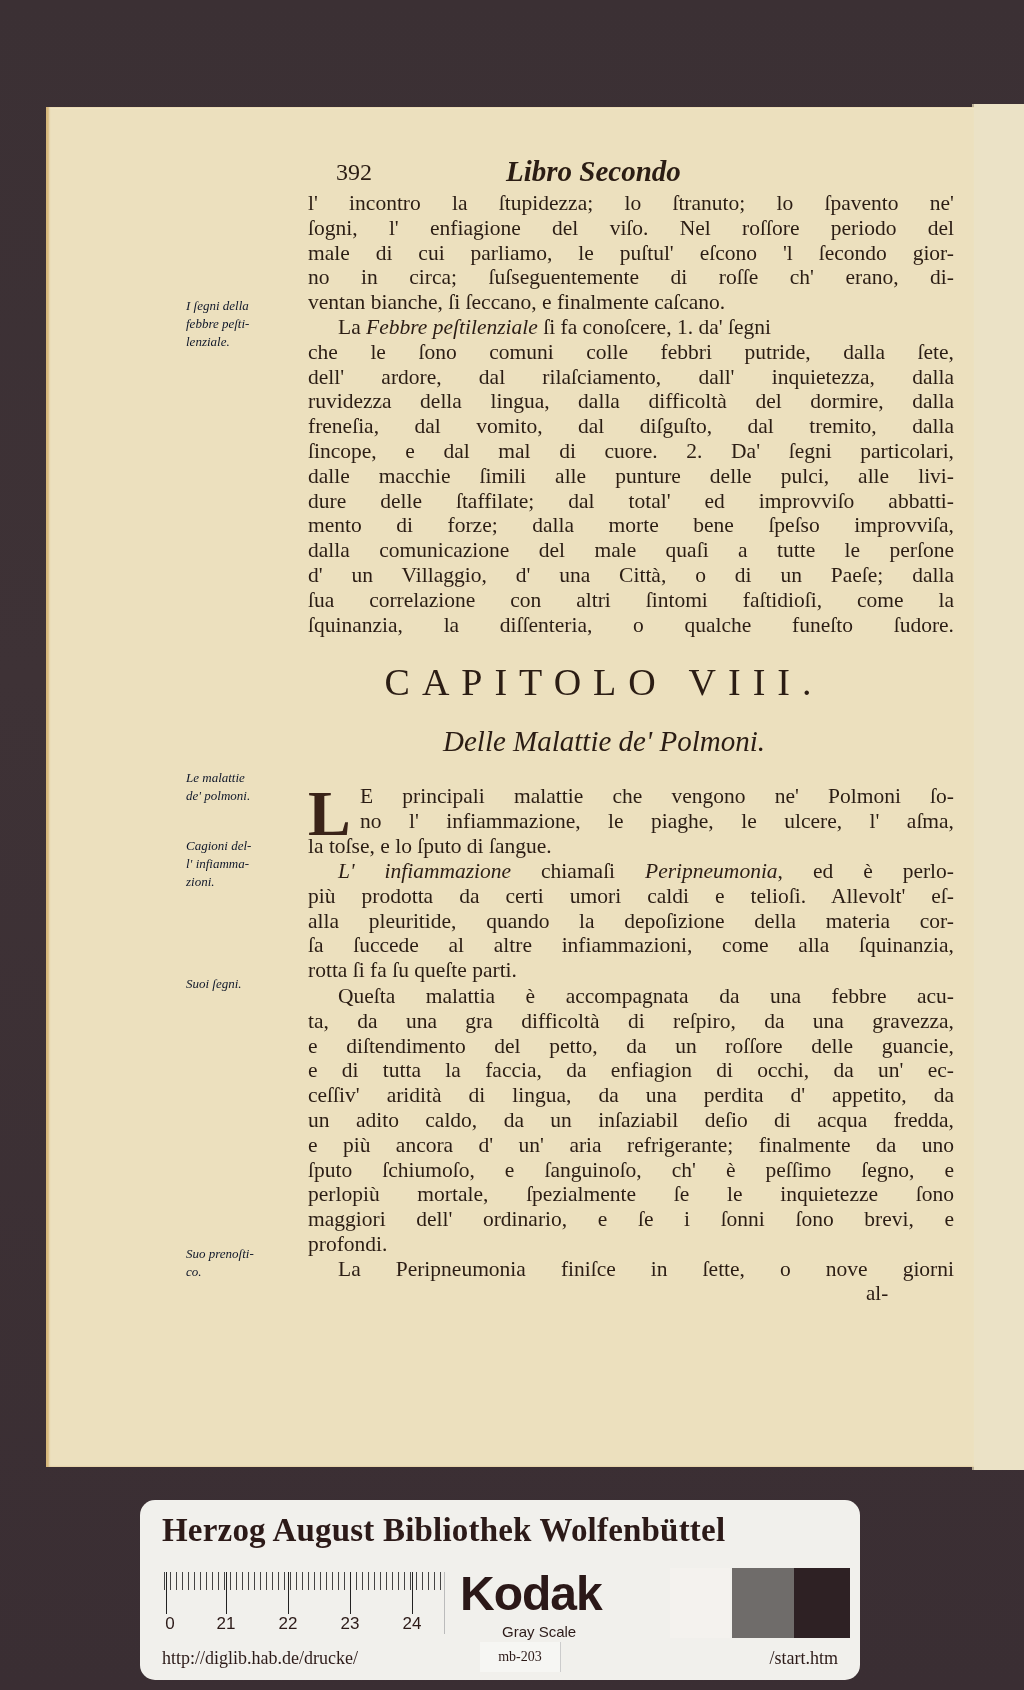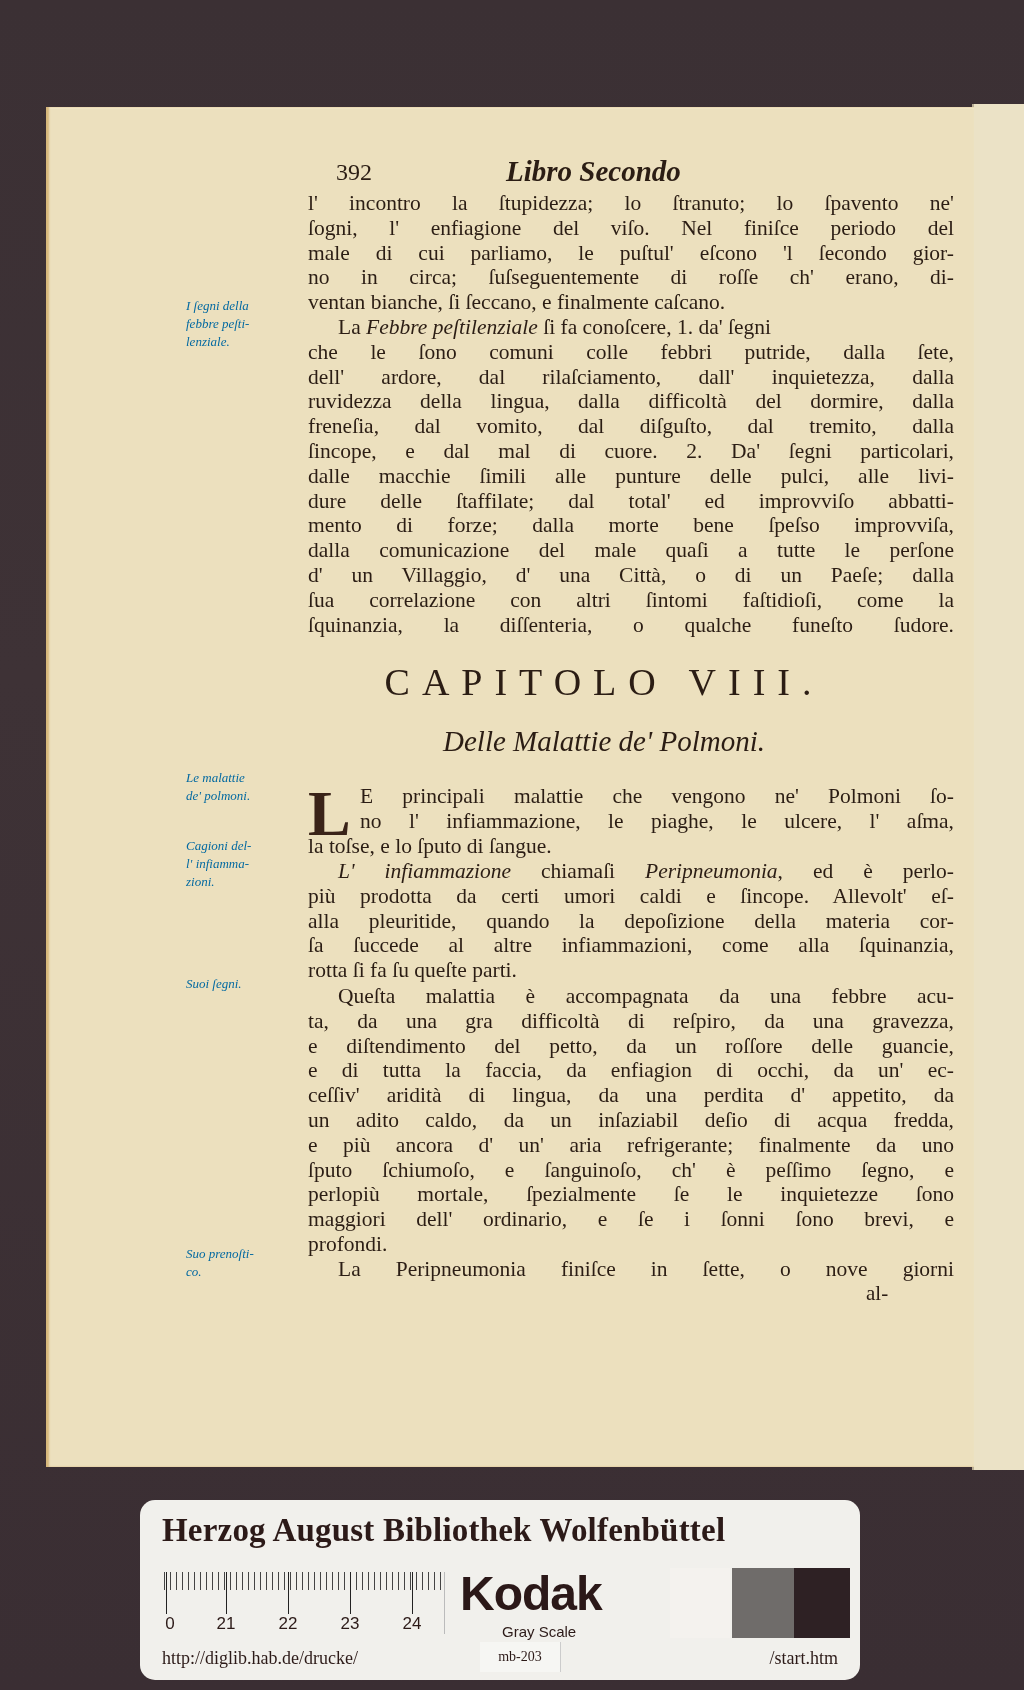--- a/index.html
+++ b/index.html
@@ -23,21 +23,21 @@
     .header-row { position: absolute; top: 52px; left: 290px; width: 420px; height: 34px; }
     .page-number { position: absolute; left: 0; top: 0; font-size: 24px; }
     .running-head { position: absolute; left: 170px; top: -4px; font-size: 29px; font-style: italic; font-weight: bold; }
 
     .text-block { position: absolute; left: 262px; width: 670px; font-size: 21.5px; line-height: 24.8px; }
     .text-block .line { white-space: nowrap; display: block; }
     .text-block .line.just { text-align: justify; text-align-last: justify; width: 646px; }
     .text-block .indent { padding-left: 30px; }
     .it { font-style: italic; }
 
-    .margin-note { position: absolute; left: 140px; width: 120px; font-size: 13px; font-style: italic; line-height: 18px; color: #0369a1; }
+    .margin-note { position: absolute; left: 140px; width: 120px; font-size: 13px; font-style: italic; line-height: 18px; color: #0f172a; }
 
     .chapter-title { position: absolute; top: 553px; left: 258px; width: 600px; text-align: center; font-size: 38px; letter-spacing: 12px; }
     .chapter-subtitle { position: absolute; top: 618px; left: 258px; width: 600px; text-align: center; font-size: 29px; font-style: italic; }
 
     .drop-cap { position: absolute; left: 262px; top: 677px; font-size: 64px; line-height: 60px; font-weight: bold; color: #3a2318; }
 
     .card {
       position: absolute; left: 140px; top: 1500px; width: 720px; height: 180px;
       background: #f1f0ec; border-radius: 15px; color: #2c1a18;
       font-family: "Liberation Serif", serif;
@@ -62,21 +62,21 @@
 <div class="facing-page"></div>
 
 <div class="page">
   <div class="header-row">
     <span class="page-number">392</span>
     <span class="running-head">Libro Secondo</span>
   </div>
 
   <div class="text-block" style="top:84px;">
     <span class="line just">l' incontro la ſtupidezza; lo ſtranuto; lo ſpavento ne'</span>
-    <span class="line just">ſogni, l' enfiagione del viſo. Nel finiſce periodo del</span>
+    <span class="line just">ſogni, l' enfiagione del viſo. Nel roſſore periodo del</span>
     <span class="line just">male di cui parliamo, le puſtul' eſcono 'l ſecondo gior-</span>
     <span class="line just">no in circa; ſuſseguentemente di roſſe ch' erano, di-</span>
     <span class="line">ventan bianche, ſi ſeccano, e finalmente caſcano.</span>
   </div>
 
   <div class="text-block" style="top:208px;">
     <span class="line indent"><span>La </span><span class="it">Febbre peſtilenziale</span><span> ſi fa conoſcere, 1. da' ſegni</span></span>
     <span class="line just">che le ſono comuni colle febbri putride, dalla ſete,</span>
     <span class="line just">dell' ardore, dal rilaſciamento, dall' inquietezza, dalla</span>
     <span class="line just">ruvidezza della lingua, dalla difficoltà del dormire, dalla</span>
@@ -98,21 +98,21 @@
   <div class="text-block" style="top:677px; left:314px; width:620px;">
     <span class="line" style="width:594px; text-align:justify; text-align-last:justify;">E principali malattie che vengono ne' Polmoni ſo-</span>
     <span class="line" style="width:594px; text-align:justify; text-align-last:justify;">no l' infiammazione, le piaghe, le ulcere, l' aſma,</span>
   </div>
   <div class="text-block" style="top:727px;">
     <span class="line">la toſse, e lo ſputo di ſangue.</span>
   </div>
 
   <div class="text-block" style="top:752px;">
     <span class="line indent" style="width:616px; text-align:justify; text-align-last:justify;"><span class="it">L' infiammazione</span><span> chiamaſi </span><span class="it">Peripneumonia</span><span>, ed è perlo-</span></span>
-    <span class="line just">più prodotta da certi umori caldi e ſincope. Allevolt' eſ-</span>
+    <span class="line just">più prodotta da certi umori caldi e telioſi. Allevolt' eſ-</span>
     <span class="line just">alla pleuritide, quando la depoſizione della materia cor-</span>
     <span class="line just">ſa ſuccede al altre infiammazioni, come alla ſquinanzia,</span>
     <span class="line">rotta ſi fa ſu queſte parti.</span>
   </div>
 
   <div class="text-block" style="top:877px;">
     <span class="line just indent" style="width:616px;">Queſta malattia è accompagnata da una febbre acu-</span>
     <span class="line just">ta, da una gra difficoltà di reſpiro, da una gravezza,</span>
     <span class="line just">e diſtendimento del petto, da un roſſore delle guancie,</span>
     <span class="line just">e di tutta la faccia, da enfiagion di occhi, da un' ec-</span>

